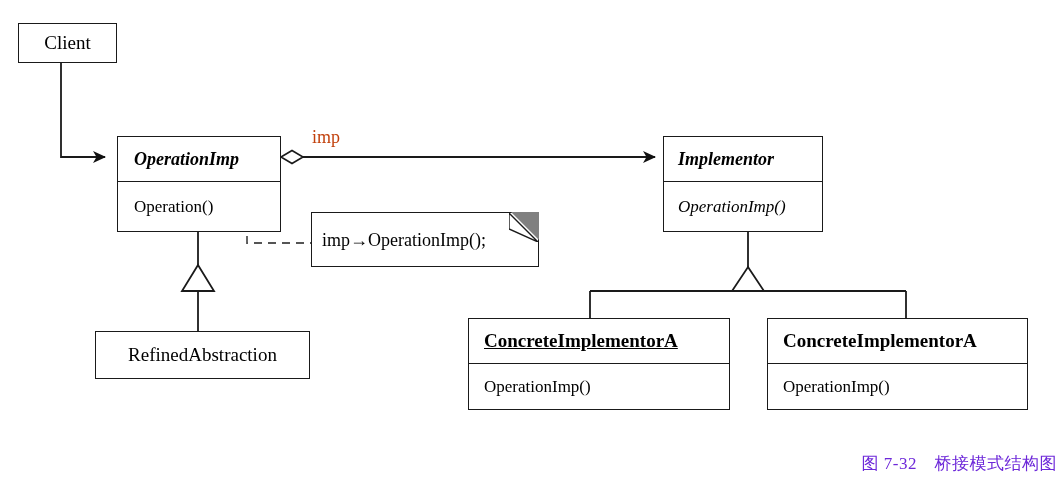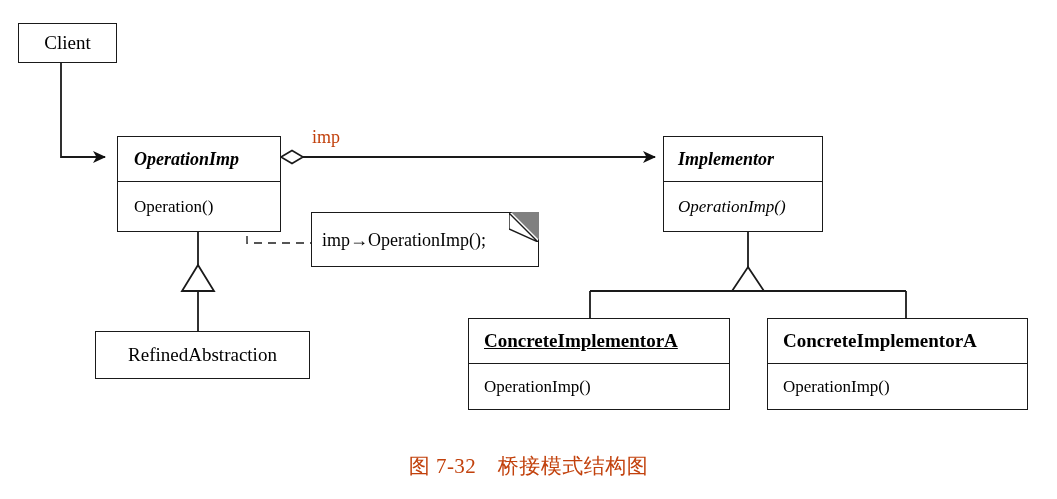--- a/index.html
+++ b/index.html
@@ -101,23 +101,23 @@
     top: 50%;
     transform: translateY(-50%);
     font-size: 18px;
     color: #000;
     white-space: nowrap;
   }
   .caption {
     position: absolute;
     left: 0;
     right: 0;
-    text-align: center;
-    font-size: 21px;
-    color: #c2410c;
+    text-align: right;
+    font-size: 17px;
+    color: #6d28d9;
     letter-spacing: 0.5px;
   }
 </style>
 </head>
 <body>
 
 <div id="canvas">
 
   <svg class="layer" viewBox="0 0 1057 499" xmlns="http://www.w3.org/2000/svg">
     <defs>

